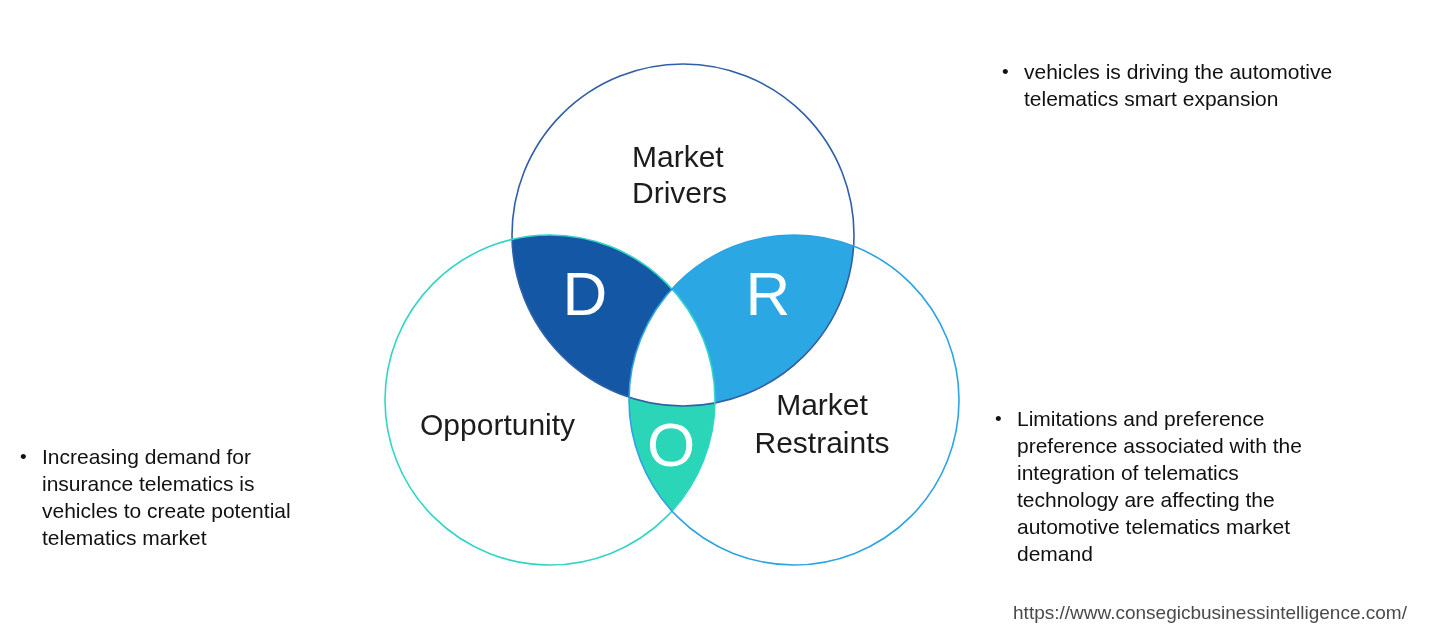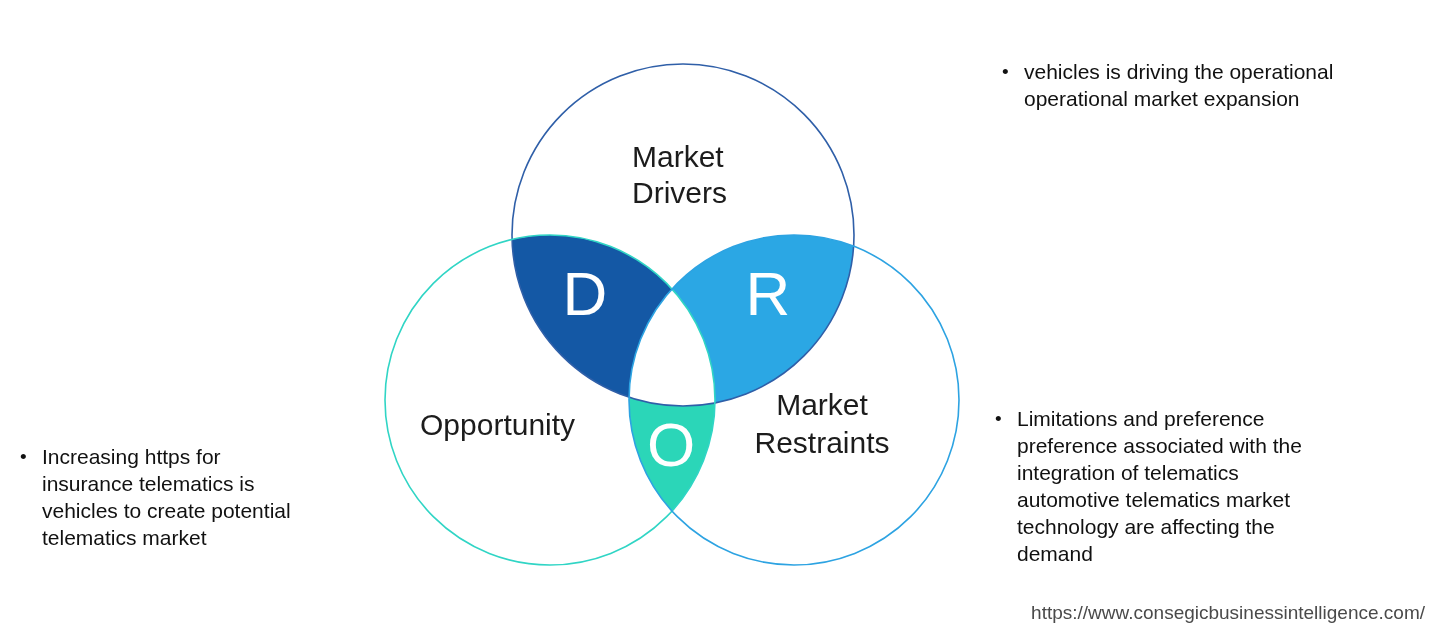--- a/index.html
+++ b/index.html
@@ -40,21 +40,21 @@
   .bullet .dot {
     flex: 0 0 22px;
     width: 22px;
     font-size: 19px;
   }
   .source-url {
     position: absolute;
     left: 995px;
     top: 602px;
     width: 430px;
-    text-align: right;
+    text-align: center;
     font-size: 19px;
     color: #4a4a4a;
   }
 </style>
 </head>
 <body>
 
 <div id="page">
 
   <svg id="venn-svg" viewBox="0 0 600 540">
@@ -99,42 +99,42 @@
     <text class="circle-label" x="444" y="405" text-anchor="middle">Restraints</text>
 
     <text class="overlap-letter" x="207" y="267" text-anchor="middle">D</text>
     <text class="overlap-letter" x="390" y="267" text-anchor="middle">R</text>
     <text class="overlap-letter" x="293" y="418" text-anchor="middle">O</text>
   </svg>
 
   <div class="bullet" style="left:1002px; top:58px; width:400px;">
     <span class="dot">•</span>
     <div>
-      <div>vehicles is driving the operational</div>
-      <div>operational market expansion</div>
+      <div>vehicles is driving the automotive</div>
+      <div>telematics smart expansion</div>
     </div>
   </div>
 
   <div class="bullet" style="left:20px; top:443px; width:360px;">
     <span class="dot">•</span>
     <div>
-      <div>Increasing https for</div>
+      <div>Increasing demand for</div>
       <div>insurance telematics is</div>
       <div>vehicles to create potential</div>
       <div>telematics market</div>
     </div>
   </div>
 
   <div class="bullet" style="left:995px; top:405px; width:400px;">
     <span class="dot">•</span>
     <div>
       <div>Limitations and preference</div>
       <div>preference associated with the</div>
       <div>integration of telematics</div>
+      <div>technology are affecting the</div>
       <div>automotive telematics market</div>
-      <div>technology are affecting the</div>
       <div>demand</div>
     </div>
   </div>
 
   <div class="source-url">https://www.consegicbusinessintelligence.com/</div>
 
 </div>
 
 </body></html>

